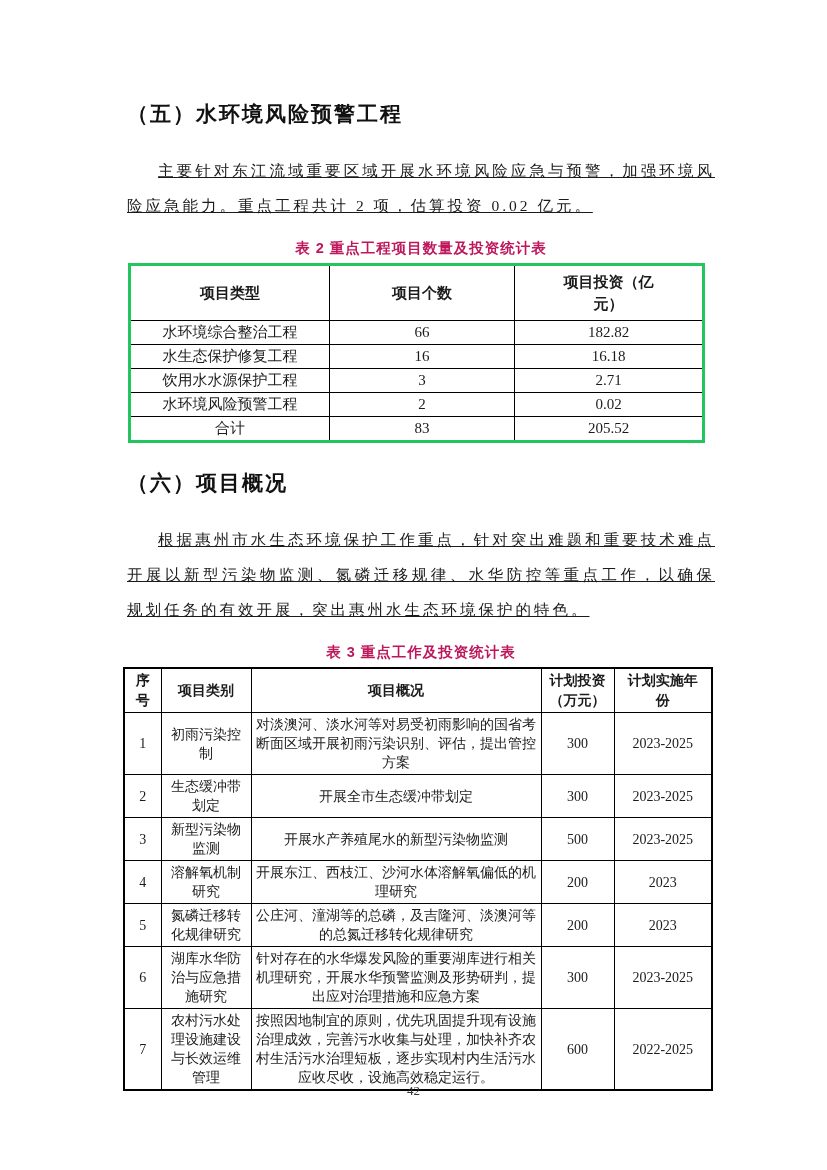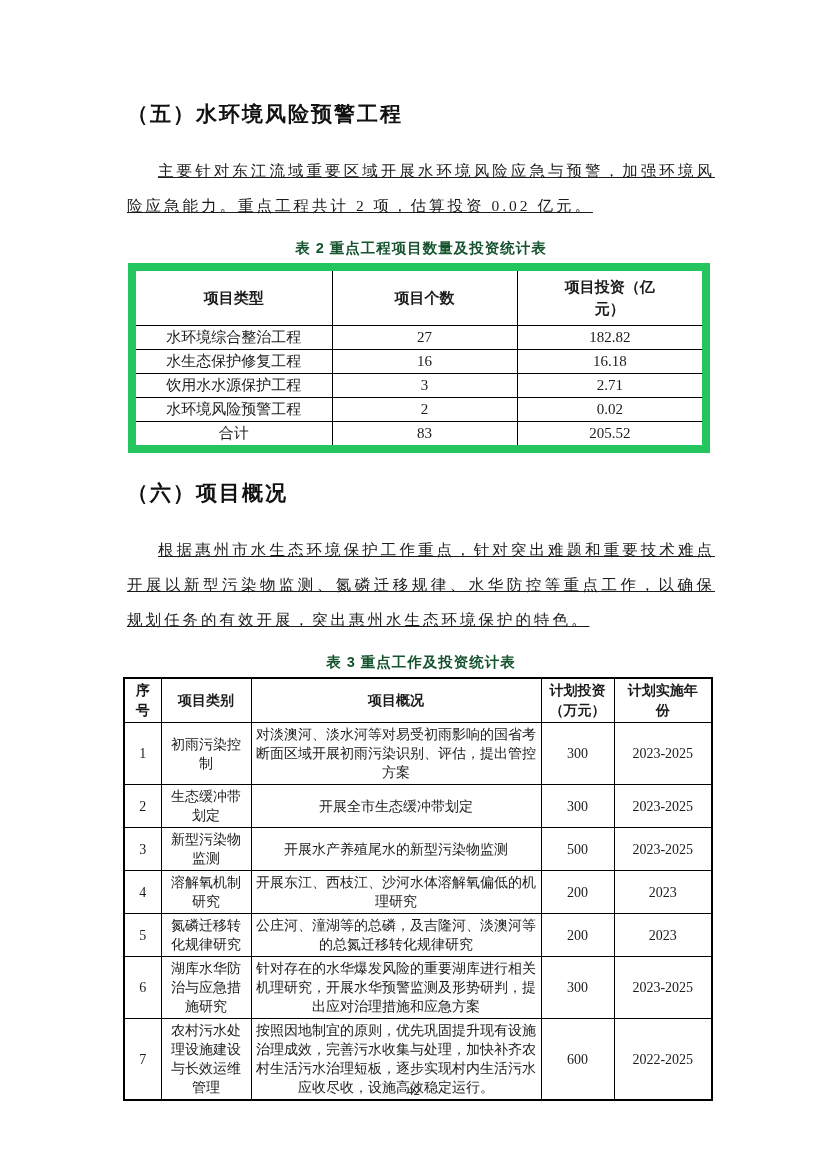--- a/index.html
+++ b/index.html
@@ -32,24 +32,24 @@
     color:#1b1b1b;
     text-decoration:underline;
   }
   .tbl-caption{
     margin-top:16px;
     text-align:center;
     font-family:"Liberation Sans","DejaVu Sans",sans-serif;
     font-weight:bold;
     font-size:14.5px;
     letter-spacing:1px;
-    color:#14532d;
+    color:#be185d;
   }
   table{border-collapse:collapse;table-layout:fixed;}
-  .t2{width:574px;margin:5px 0 0 1px;border:8px solid #22c55e;}
+  .t2{width:574px;margin:5px 0 0 1px;border:3px solid #22c55e;}
   .t2 th,.t2 td{
     border:1px solid #000;
     text-align:center;vertical-align:middle;
     padding:1px 4px;
     overflow:hidden;
   }
   .t2 th{
     font-family:"Liberation Sans","DejaVu Sans",sans-serif;
     font-weight:bold;font-size:15px;line-height:1.45;
     white-space:pre-line;
@@ -98,21 +98,21 @@
       <tr>
         <th>项目类型</th>
         <th>项目个数</th>
         <th>项目投资（亿
 元）</th>
       </tr>
     </thead>
     <tbody>
       <tr>
         <td>水环境综合整治工程</td>
-        <td>27</td>
+        <td>66</td>
         <td>182.82</td>
       </tr>
       <tr>
         <td>水生态保护修复工程</td>
         <td>16</td>
         <td>16.18</td>
       </tr>
       <tr>
         <td>饮用水水源保护工程</td>
         <td>3</td>

